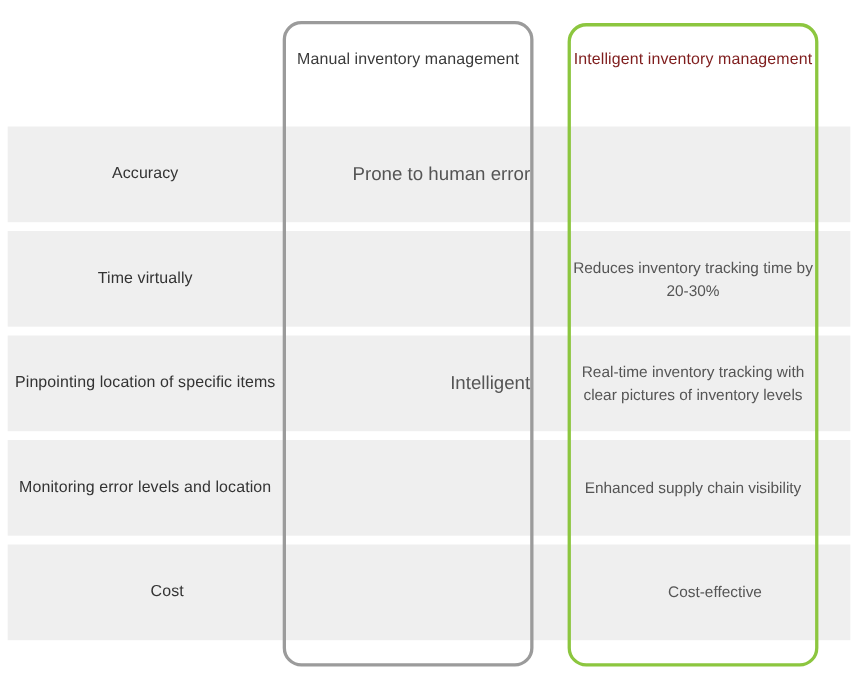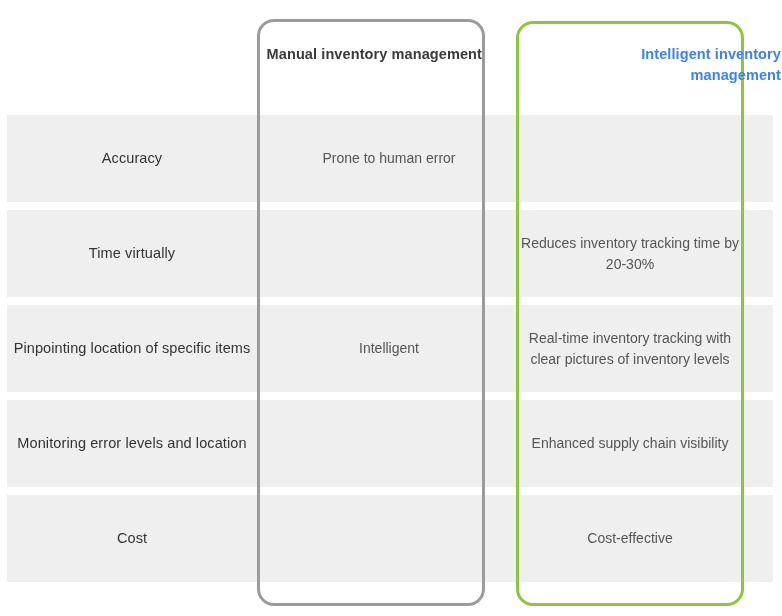--- a/index.html
+++ b/index.html
@@ -53,34 +53,33 @@
     width: 228px;
     height: 585px;
     border: 3px solid #8cc63f;
   }
 
   
   .hdr {
     position: absolute;
     top: 44px;
     width: 222px;
-    text-align: right;
+    text-align: center;
     font-size: 14.5px;
-    font-weight: bold;
+    font-weight: normal;
     line-height: 21px;
     letter-spacing: 0.1px;
   }
   .hdr.manual {
     left: 260px;
     color: #3a3a3a;
   }
   .hdr.intelligent {
     left: 519px;
-    color: #3b82f6;
-    padding-left: 40px;
+    color: #7f1d1d;
   }
 
   
   .cell {
     position: absolute;
     display: flex;
     align-items: center;
     justify-content: center;
     text-align: center;
     height: 87px;
@@ -91,38 +90,39 @@
   .cell.c0 {
     left: 7px;
     width: 250px;
     font-size: 14.5px;
     font-weight: normal;
     color: #333333;
     letter-spacing: 0.1px;
   }
   .cell.c1 {
     left: 260px;
-    width: 258px;
-    font-size: 14px;
+    width: 222px;
+    font-size: 17px;
     font-weight: normal;
     color: #555555;
+    text-align: right;
   }
   .cell.c2 {
     left: 519px;
     width: 222px;
     font-size: 14px;
     font-weight: normal;
     color: #555555;
   }
 
   .cell.y0 { top: 115px; }
   .cell.y1 { top: 210px; }
   .cell.y2 { top: 305px; }
   .cell.y3 { top: 400px; }
-  .cell.y4 { top: 495px; }
+  .cell.y4 { top: 495px; padding-left: 20px; }
 </style>
 </head>
 <body>
 
 <div id="canvas">
 
   <div class="band r0"></div>
   <div class="band r1"></div>
   <div class="band r2"></div>
   <div class="band r3"></div>

